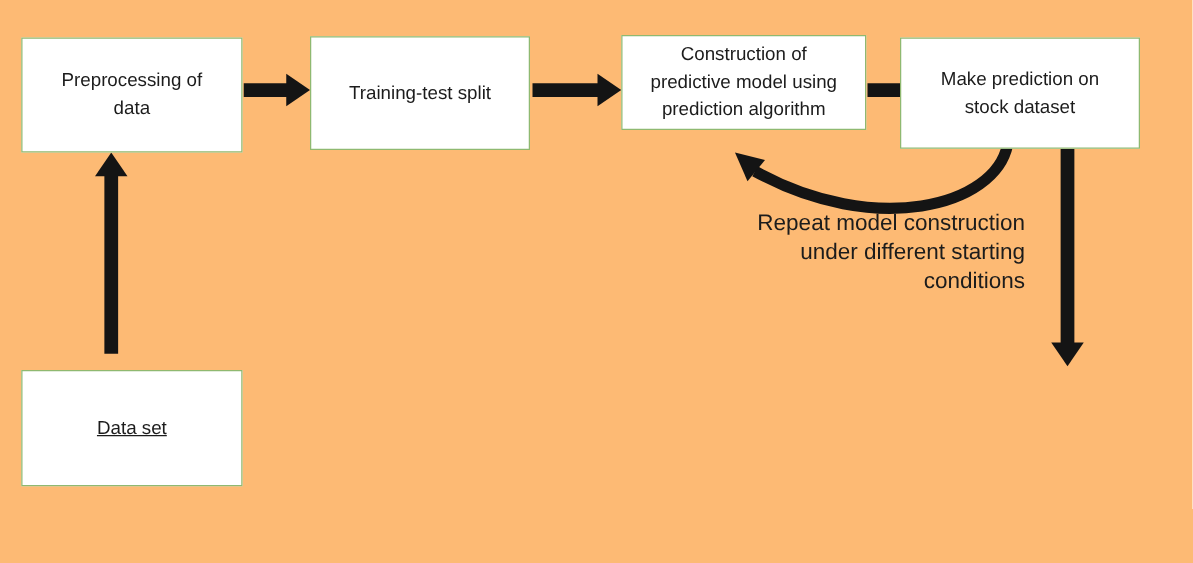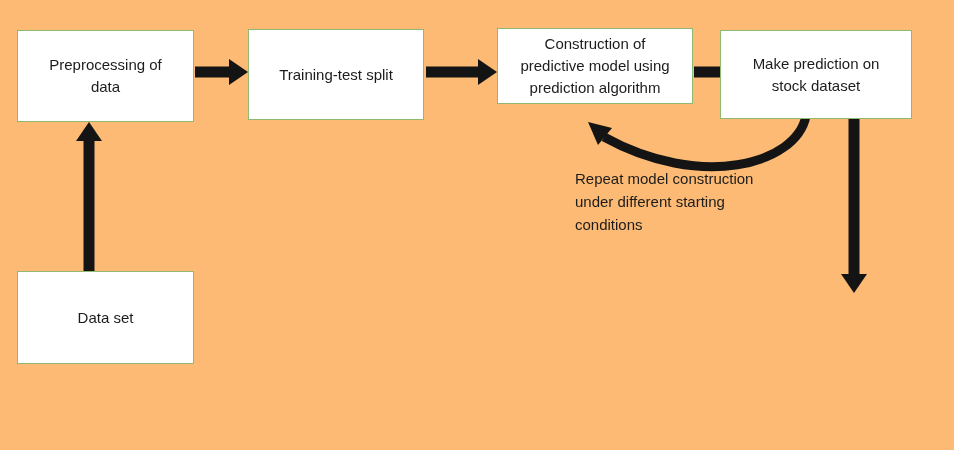--- a/index.html
+++ b/index.html
@@ -34,30 +34,30 @@
     text-align: center;
     white-space: pre-line;
     font-size: 15px;
     line-height: 22px;
     color: #1c1c1c;
   }
   #node-preprocessing   { left: 17px;  top: 30px;  width: 177px; height: 92px; }
   #node-training-split  { left: 248px; top: 29px;  width: 176px; height: 91px; }
   #node-construction    { left: 497px; top: 28px;  width: 196px; height: 76px; }
   #node-make-prediction { left: 720px; top: 30px;  width: 192px; height: 89px; }
-  #node-dataset         { left: 17px;  top: 271px; width: 177px; height: 93px; }
+  #node-dataset         { left: 17px;  top: 296px; width: 177px; height: 93px; text-decoration: underline; }
   #node-evaluate        { left: 750px; top: 294px; width: 193px; height: 84px; }
   .loop-label {
     position: absolute;
     left: 575px;
     top: 167px;
     width: 245px;
-    text-align: left;
+    text-align: right;
     white-space: pre-line;
-    font-size: 15px;
+    font-size: 18px;
     line-height: 23px;
     color: #1c1c1c;
   }
 </style>
 </head>
 <body>
 
 <div class="canvas">
 
   <svg class="arrow-layer" viewBox="0 0 954 450" xmlns="http://www.w3.org/2000/svg">

